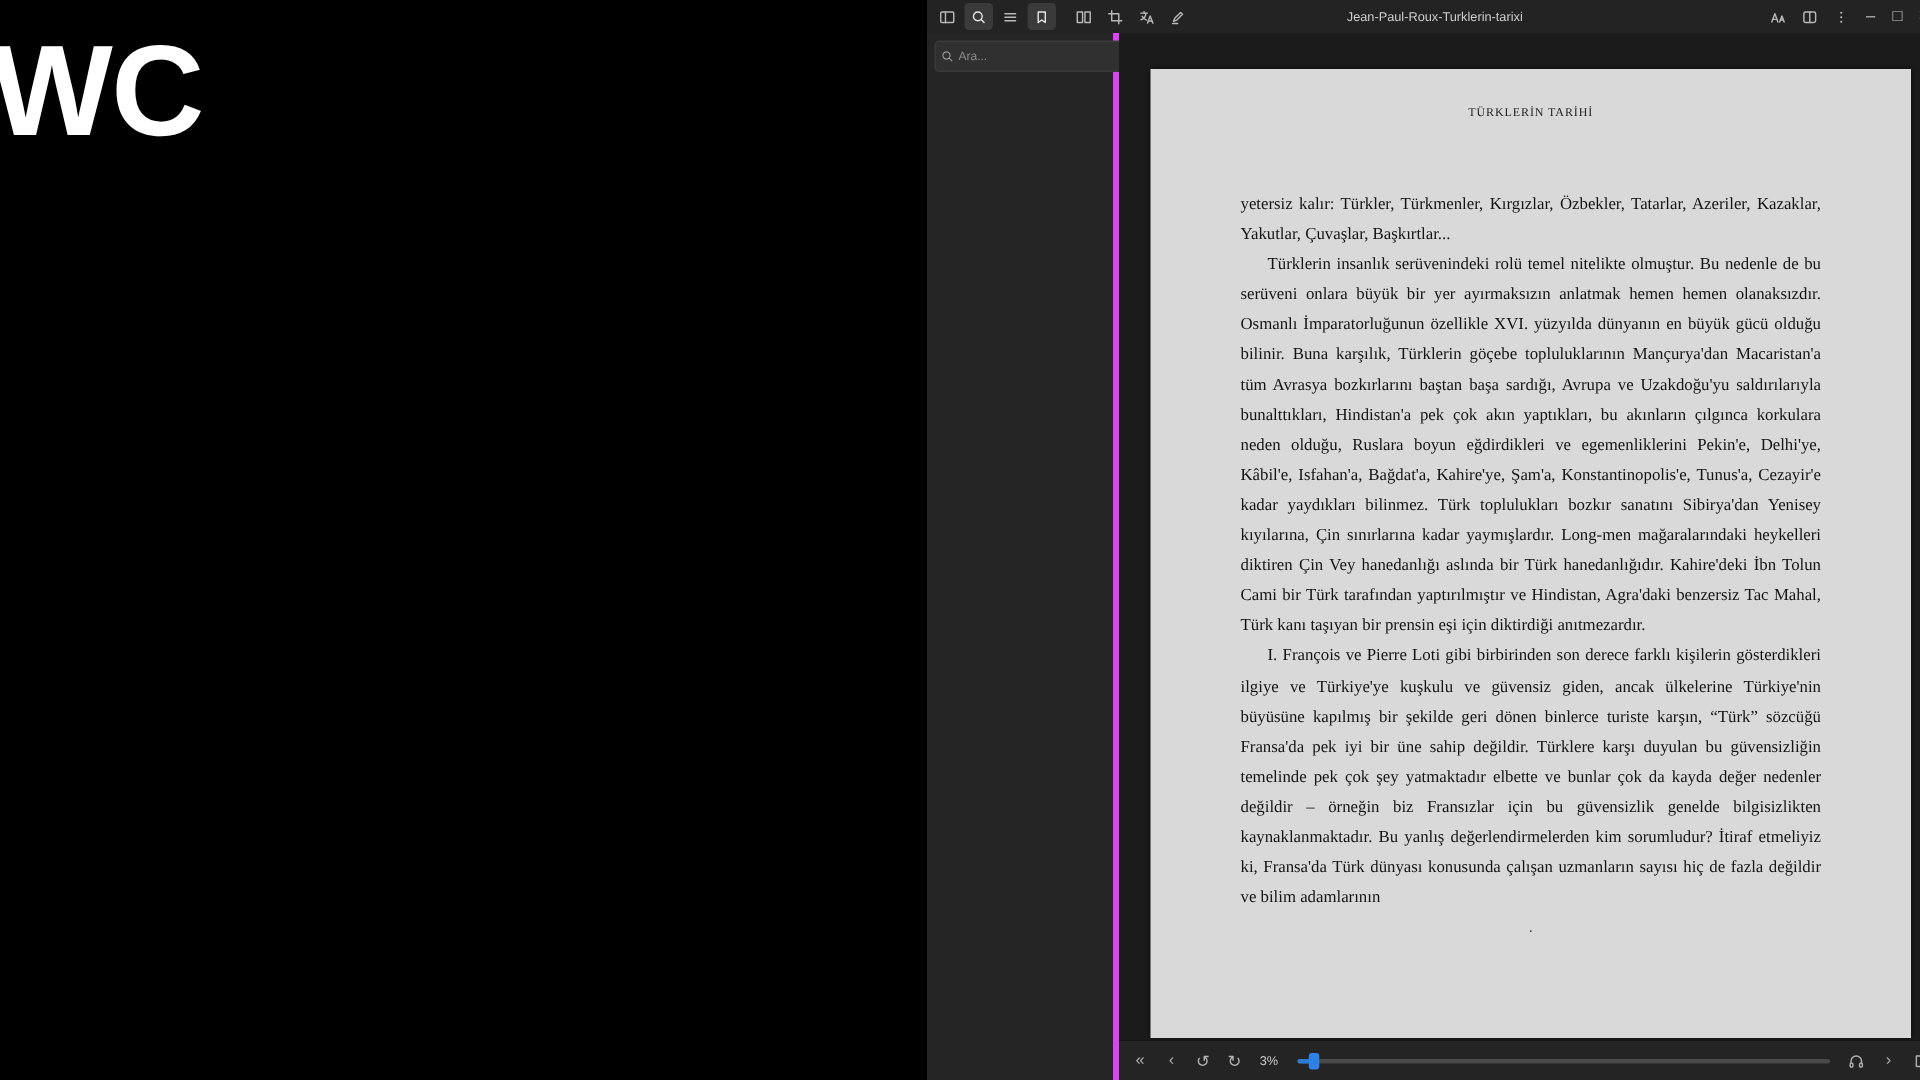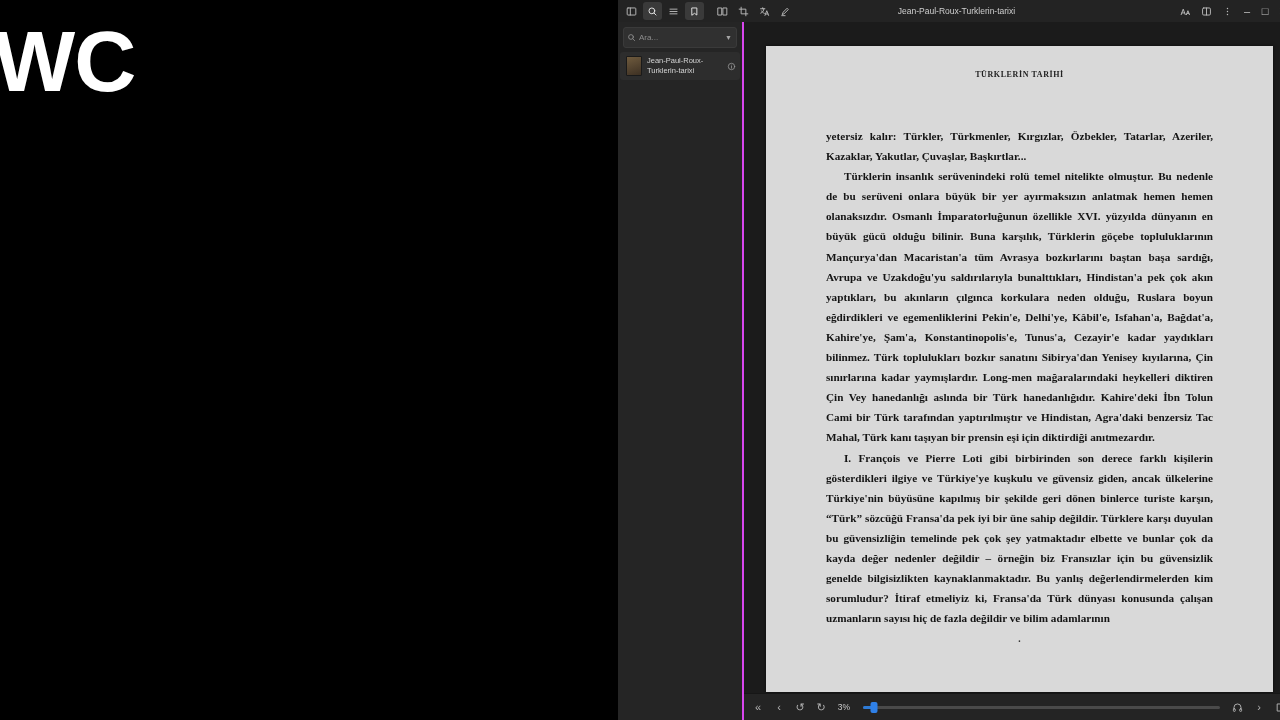--- a/index.html
+++ b/index.html
@@ -101,23 +101,23 @@
   
   .body {
     flex: 1;
     display: flex;
     min-height: 0;
   }
   
   .sidebar {
     width: 124px;
     background: #252525;
-    border-right: 2px solid #d946ef;
-    display: flex;
-    flex-direction: column;
+    border-right: 4px solid #d946ef;
+    display: flex;
+    flex-direction: row;
     flex: none;
   }
   .search-row {
     display: flex;
     align-items: center;
     margin: 5px 5px 4px 5px;
     height: 19px;
     background: #303030;
     border: 1px solid #3a3a3a;
     border-radius: 3px;
@@ -189,21 +189,20 @@
   .page {
     width: 507px;
     background: #d9d9d9;
     color: #111111;
     padding: 14px 0 0 0;
     box-shadow: 0 0 4px rgba(0,0,0,0.6);
     font-family: "Liberation Serif", serif;
     position: relative;
     height: 646px;
     box-sizing: border-box;
-    font-weight: bold;
   }
   .page-header {
     text-align: center;
     font-size: 8px;
     letter-spacing: 0.6px;
     margin: 10px 0 16px 0;
     color: #222;
     font-family: "Liberation Serif", serif;
   }
   .page-body {

